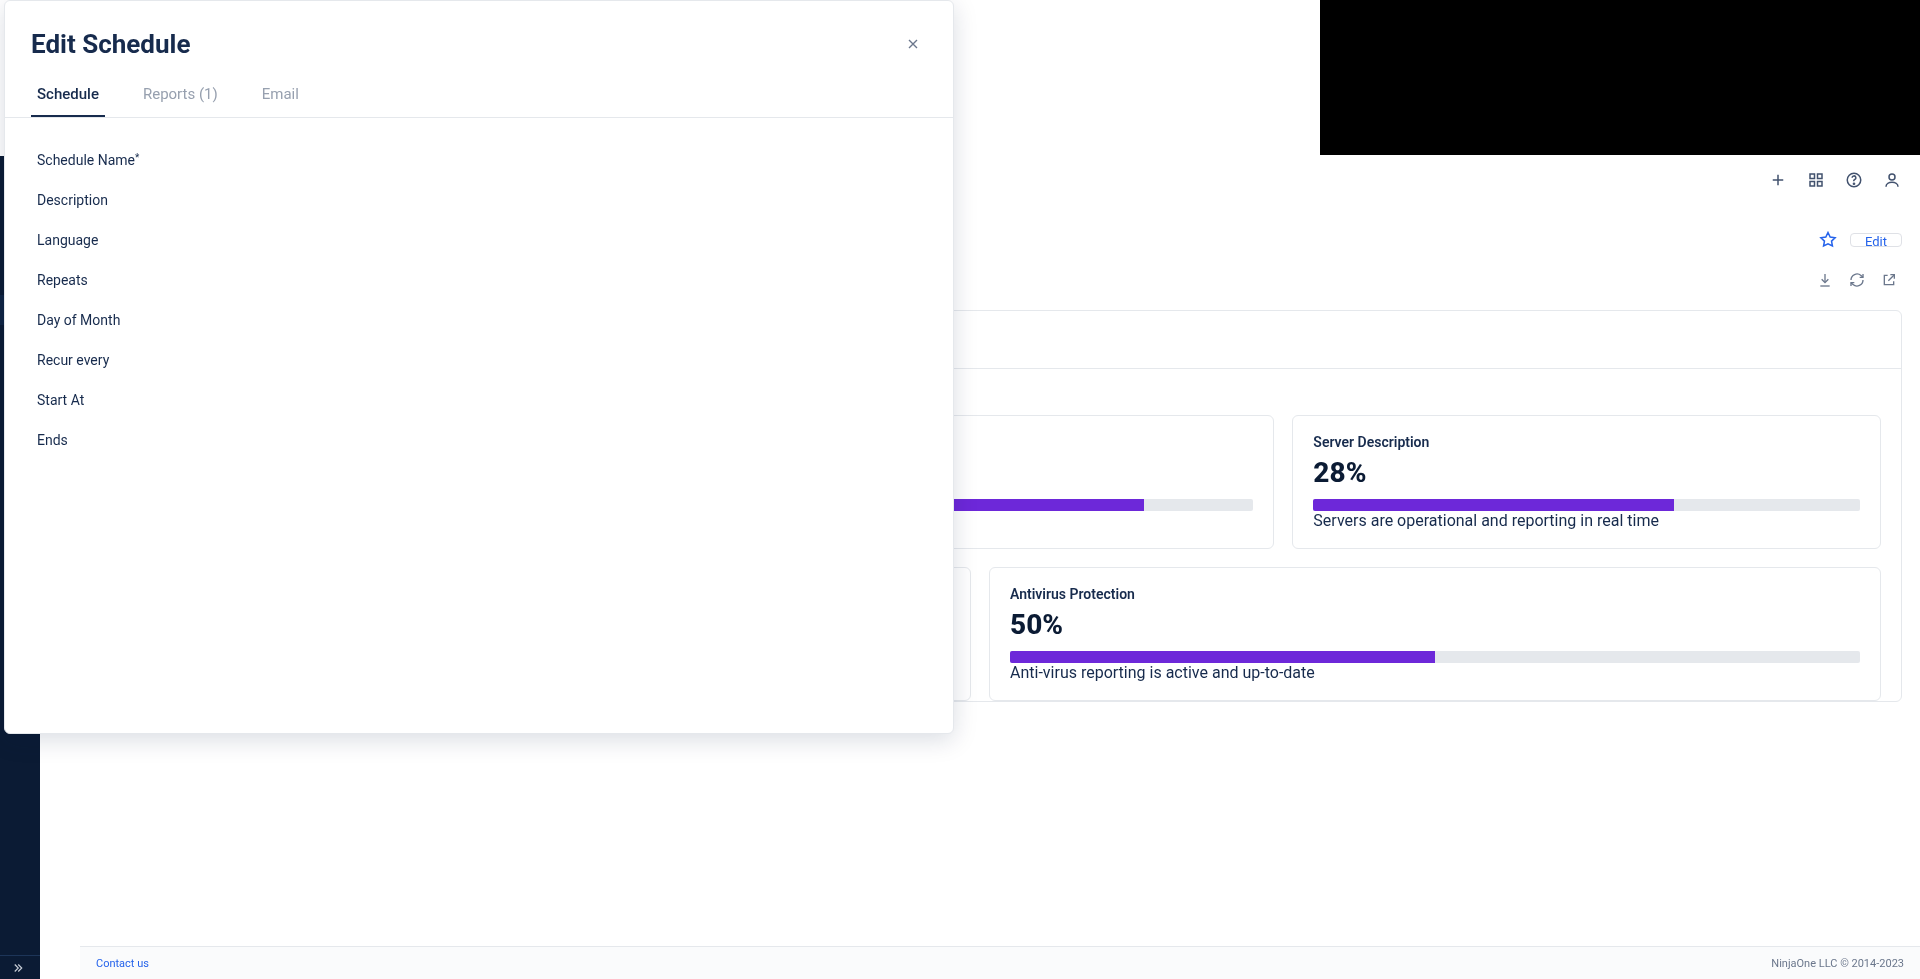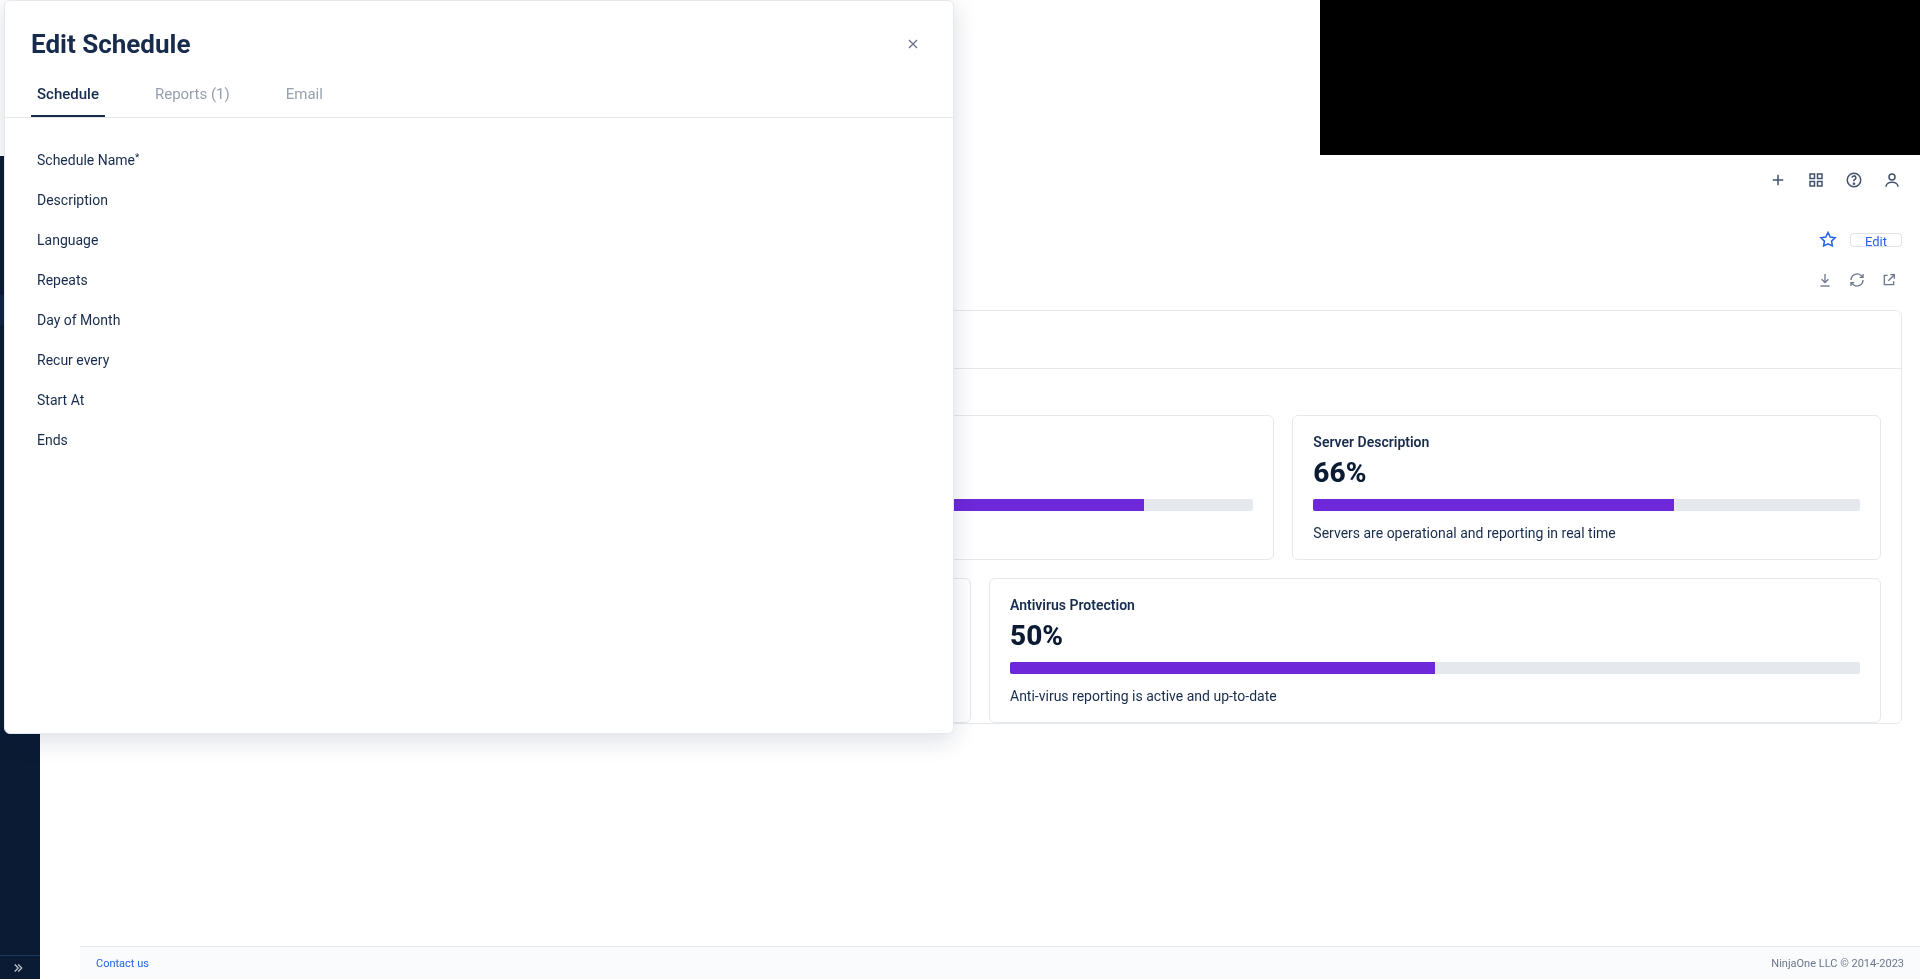--- a/index.html
+++ b/index.html
@@ -38,30 +38,30 @@
     .panel-body { padding: 18px 20px 0 20px; }
     .section-title { font-size:12px; letter-spacing:.6px; color:#172b4d; font-weight:700; margin-bottom:14px; }
     .cards { display:flex; gap:18px; flex-wrap:wrap; }
     .card { border:1px solid #e5e8ec; border-radius:6px; padding:18px 20px 18px 20px; flex:1; min-width: 330px; }
     .row1 .card { flex: 1 1 0; }
     .row2 { margin-top:18px; display:flex; gap:18px; }
     .card h3 { font-size:14px; color:#172b4d; font-weight:600; margin-bottom:6px; }
     .card .big { font-size:28px; font-weight:800; color:#0b1b34; margin-bottom:10px; }
     .bar { width:100%; height:12px; border-radius:2px; background:#e5e8ec; overflow:hidden; }
     .bar > div { height:100%; background:#6d28d9; }
-    .card p { margin-top:14px; font-size:14px; color:#172b4d; }
+    .card p { font-size:16px; color:#172b4d; }
     .footer { position:absolute; left:40px; right:0; bottom:0; height:24px; display:flex; align-items:center; padding:16px 16px; border-top:1px solid #e5e8ec; font-size:11px; background:#fafbfc; }
     .footer a { color:#2563eb; text-decoration:none; }
     .footer .copy { margin-left:auto; color:#6b778c; }
     
     .modal { position:absolute; top:0; left:4px; width:950px; height:734px; background:#fff; border-radius:6px; box-shadow: 0 6px 24px rgba(9,30,66,.15); border:1px solid #e5e8ec; }
     .modal .m-title { padding:28px 26px 18px 26px; display:flex; align-items:center;text-align:right; }
     .modal .m-title h2 { font-size:26px; font-weight:700; color:#172b4d; }
     .modal .close { margin-left:auto; width:28px; height:28px; display:flex; align-items:center; justify-content:center; color:#6b778c; cursor:pointer; }
-    .m-tabs { display:flex; gap:44px; padding: 0 26px; border-bottom:1px solid #e5e8ec; }
+    .m-tabs { display:flex; gap:32px; padding: 0 26px; border-bottom:1px solid #e5e8ec; }
     .m-tab { padding:8px 6px 12px 6px; font-size:15px; color:#97a0af; cursor:pointer; border-bottom:2px solid transparent; }
     .m-tab.active { color:#172b4d; border-bottom-color:#172b4d; font-weight:500; }
     .m-body { padding: 22px 6px; }
     .m-field { padding: 12px 26px; font-size:14px; color:#172b4d; }
     .req::after { content:"*"; font-size:10px; vertical-align: top; }
     svg { display:block; }
   </style>
 </head>
 <body>
 
@@ -236,21 +236,21 @@
           <div class="card">
             <h3>Proactive Monitoring</h3>
             <div class="big">80%</div>
             <div class="bar">
                 <div style="width:80%"></div>
               </div>
             <p>Devices are reporting in real time</p>
           </div>
           <div class="card">
             <h3>Server Description</h3>
-            <div class="big">66%</div>
+            <div class="big">28%</div>
             <div class="bar">
                 <div style="width:66%"></div>
               </div>
             <p>Servers are operational and reporting in real time</p>
           </div>
         </div>
 
         <div class="row2">
           <div class="card" style="flex:1">
             <h3>Disk Health</h3>

